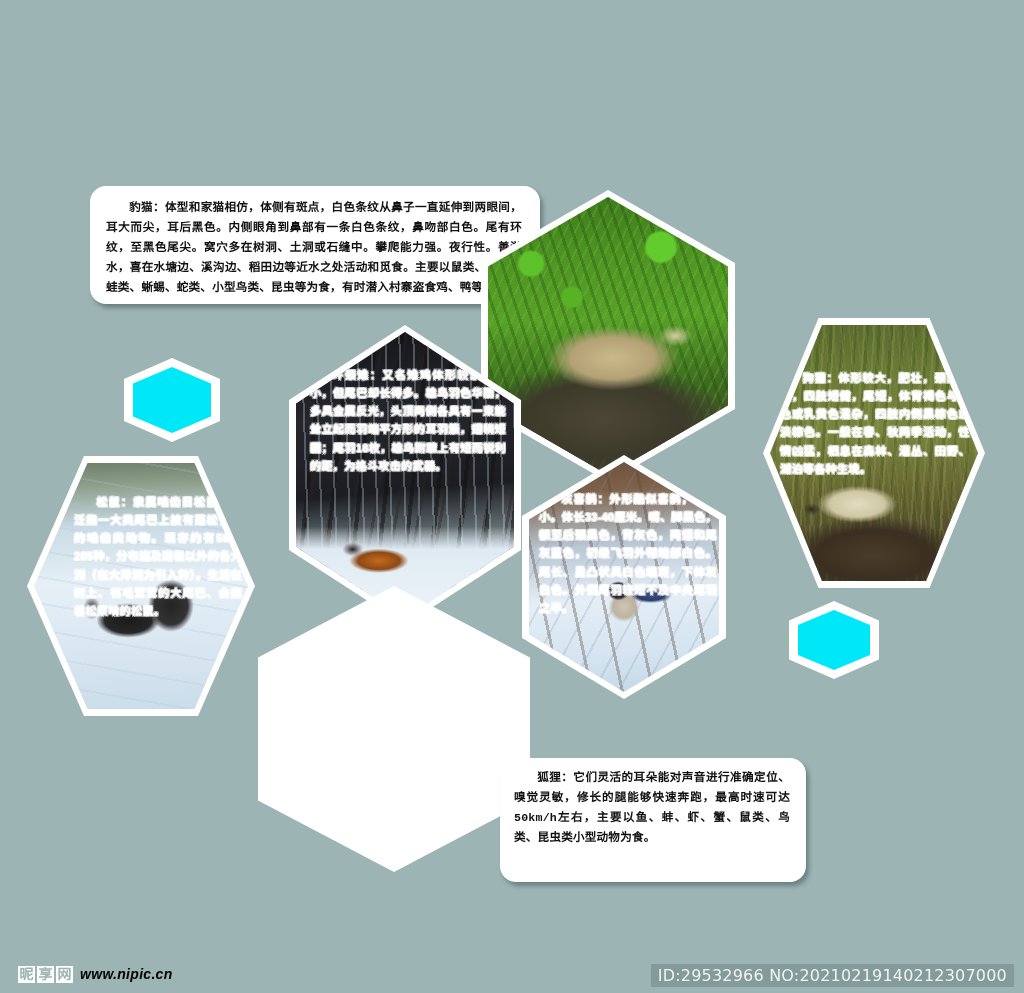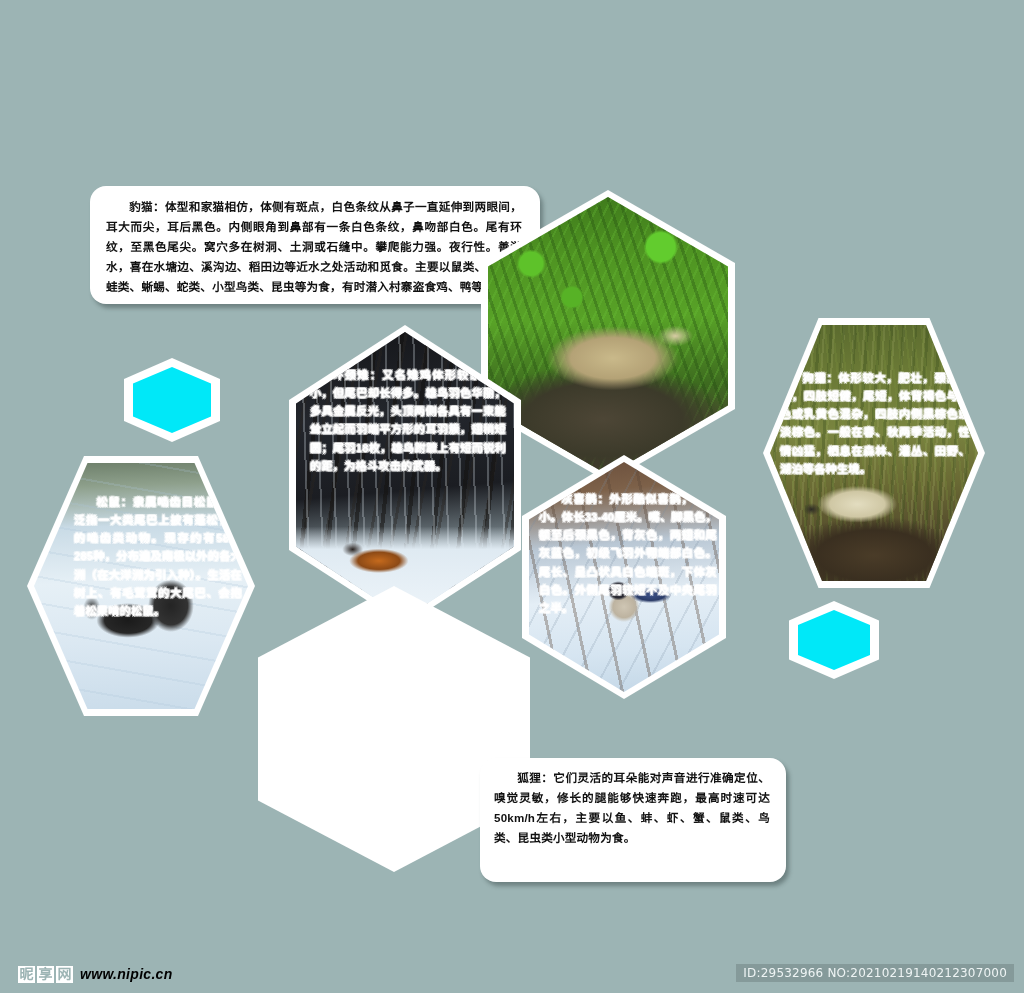--- a/index.html
+++ b/index.html
@@ -177,21 +177,21 @@
     font-family:"DejaVu Sans",sans-serif;
   }
   #wm-url{
     color:#000000;font-size:14px;font-style:italic;font-weight:700;
     letter-spacing:.3px;
   }
   #wm-id{
     position:absolute;right:10px;top:9px;
     background:rgba(125,145,145,.75);
     color:#eef4f4;
-    font-size:12px;
+    font-size:16px;
     padding:2px 7px;
     letter-spacing:.2px;
     font-family:"DejaVu Sans",sans-serif;
   }
 </style>
 </head>
 <body>
 
 <div id="board">
 
@@ -232,21 +232,21 @@
       <div class="overlay-text" style="left:10px;top:28px;width:178px;">灰喜鹊：外形酷似喜鹊，但稍小。体长33-40厘米。嘴、脚黑色，额至后颈黑色，背灰色，两翅和尾灰蓝色，初级飞羽外翈端部白色。尾长、呈凸状具白色端斑，下体灰白色。外侧尾羽较短不及中央尾羽之半。</div>
     </div>
   </div>
 
   <div class="hex pointy" style="left:258px;top:586px;width:272px;height:286px;">
     <div class="inner">
       <div class="photo ph-fox"></div>
     </div>
   </div>
 
-  <div class="plate" style="left:480px;top:758px;width:276px;height:104px;padding:10px 16px 10px 14px;">
+  <div class="plate" style="left:500px;top:758px;width:276px;height:104px;padding:10px 16px 10px 14px;font-family:Liberation Mono, monospace;">
     <p>狐狸：它们灵活的耳朵能对声音进行准确定位、嗅觉灵敏，修长的腿能够快速奔跑，最高时速可达50km/h左右，主要以鱼、蚌、虾、蟹、鼠类、鸟类、昆虫类小型动物为食。</p>
   </div>
 
   <div class="cyanhex" style="left:124px;top:358px;width:96px;height:84px;">
     <div class="core" style="background:#00e8f8;"></div>
   </div>
 
   <div class="cyanhex" style="left:789px;top:601px;width:90px;height:78px;">
     <div class="core" style="background:#00e8f8;"></div>
   </div>

